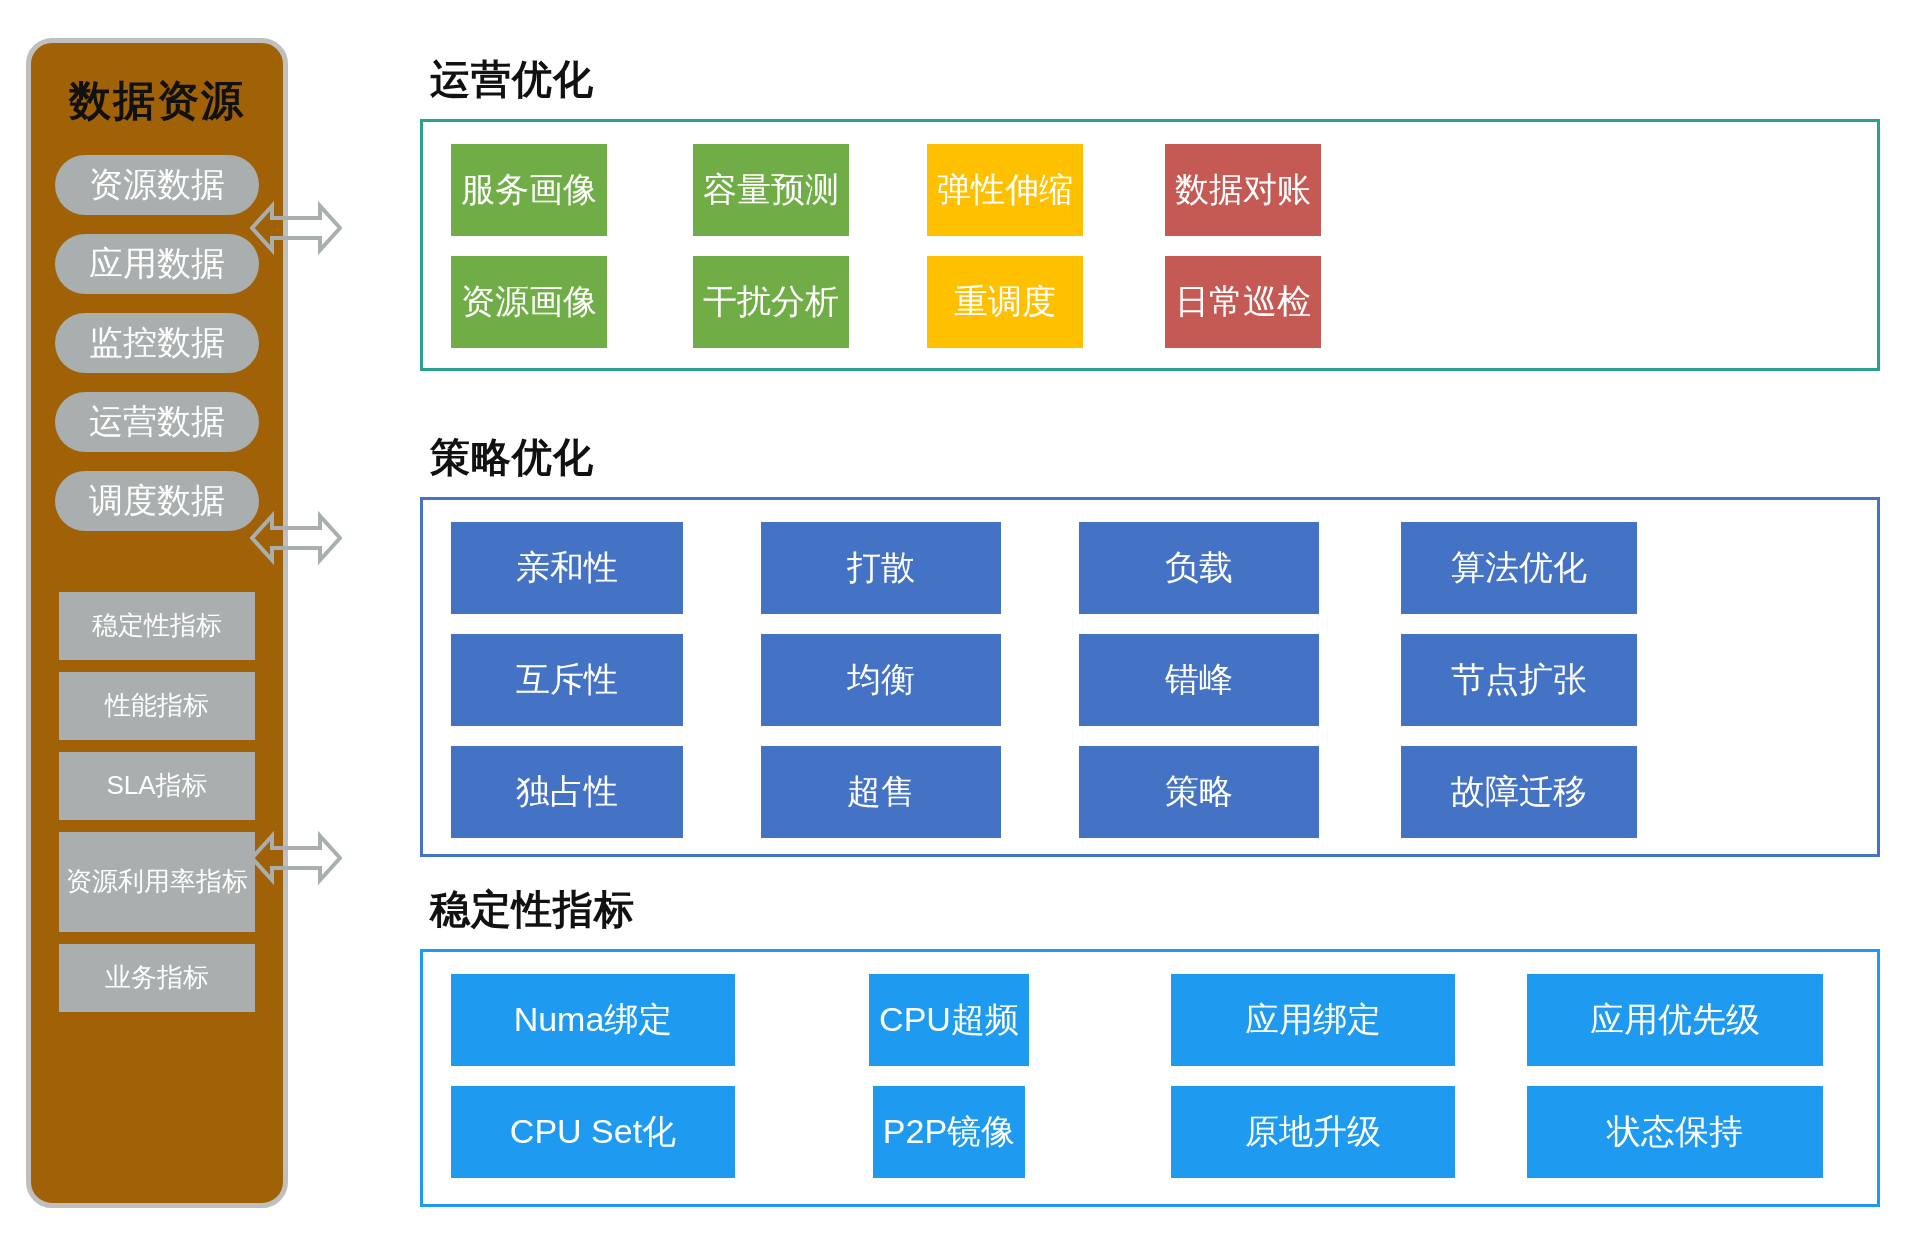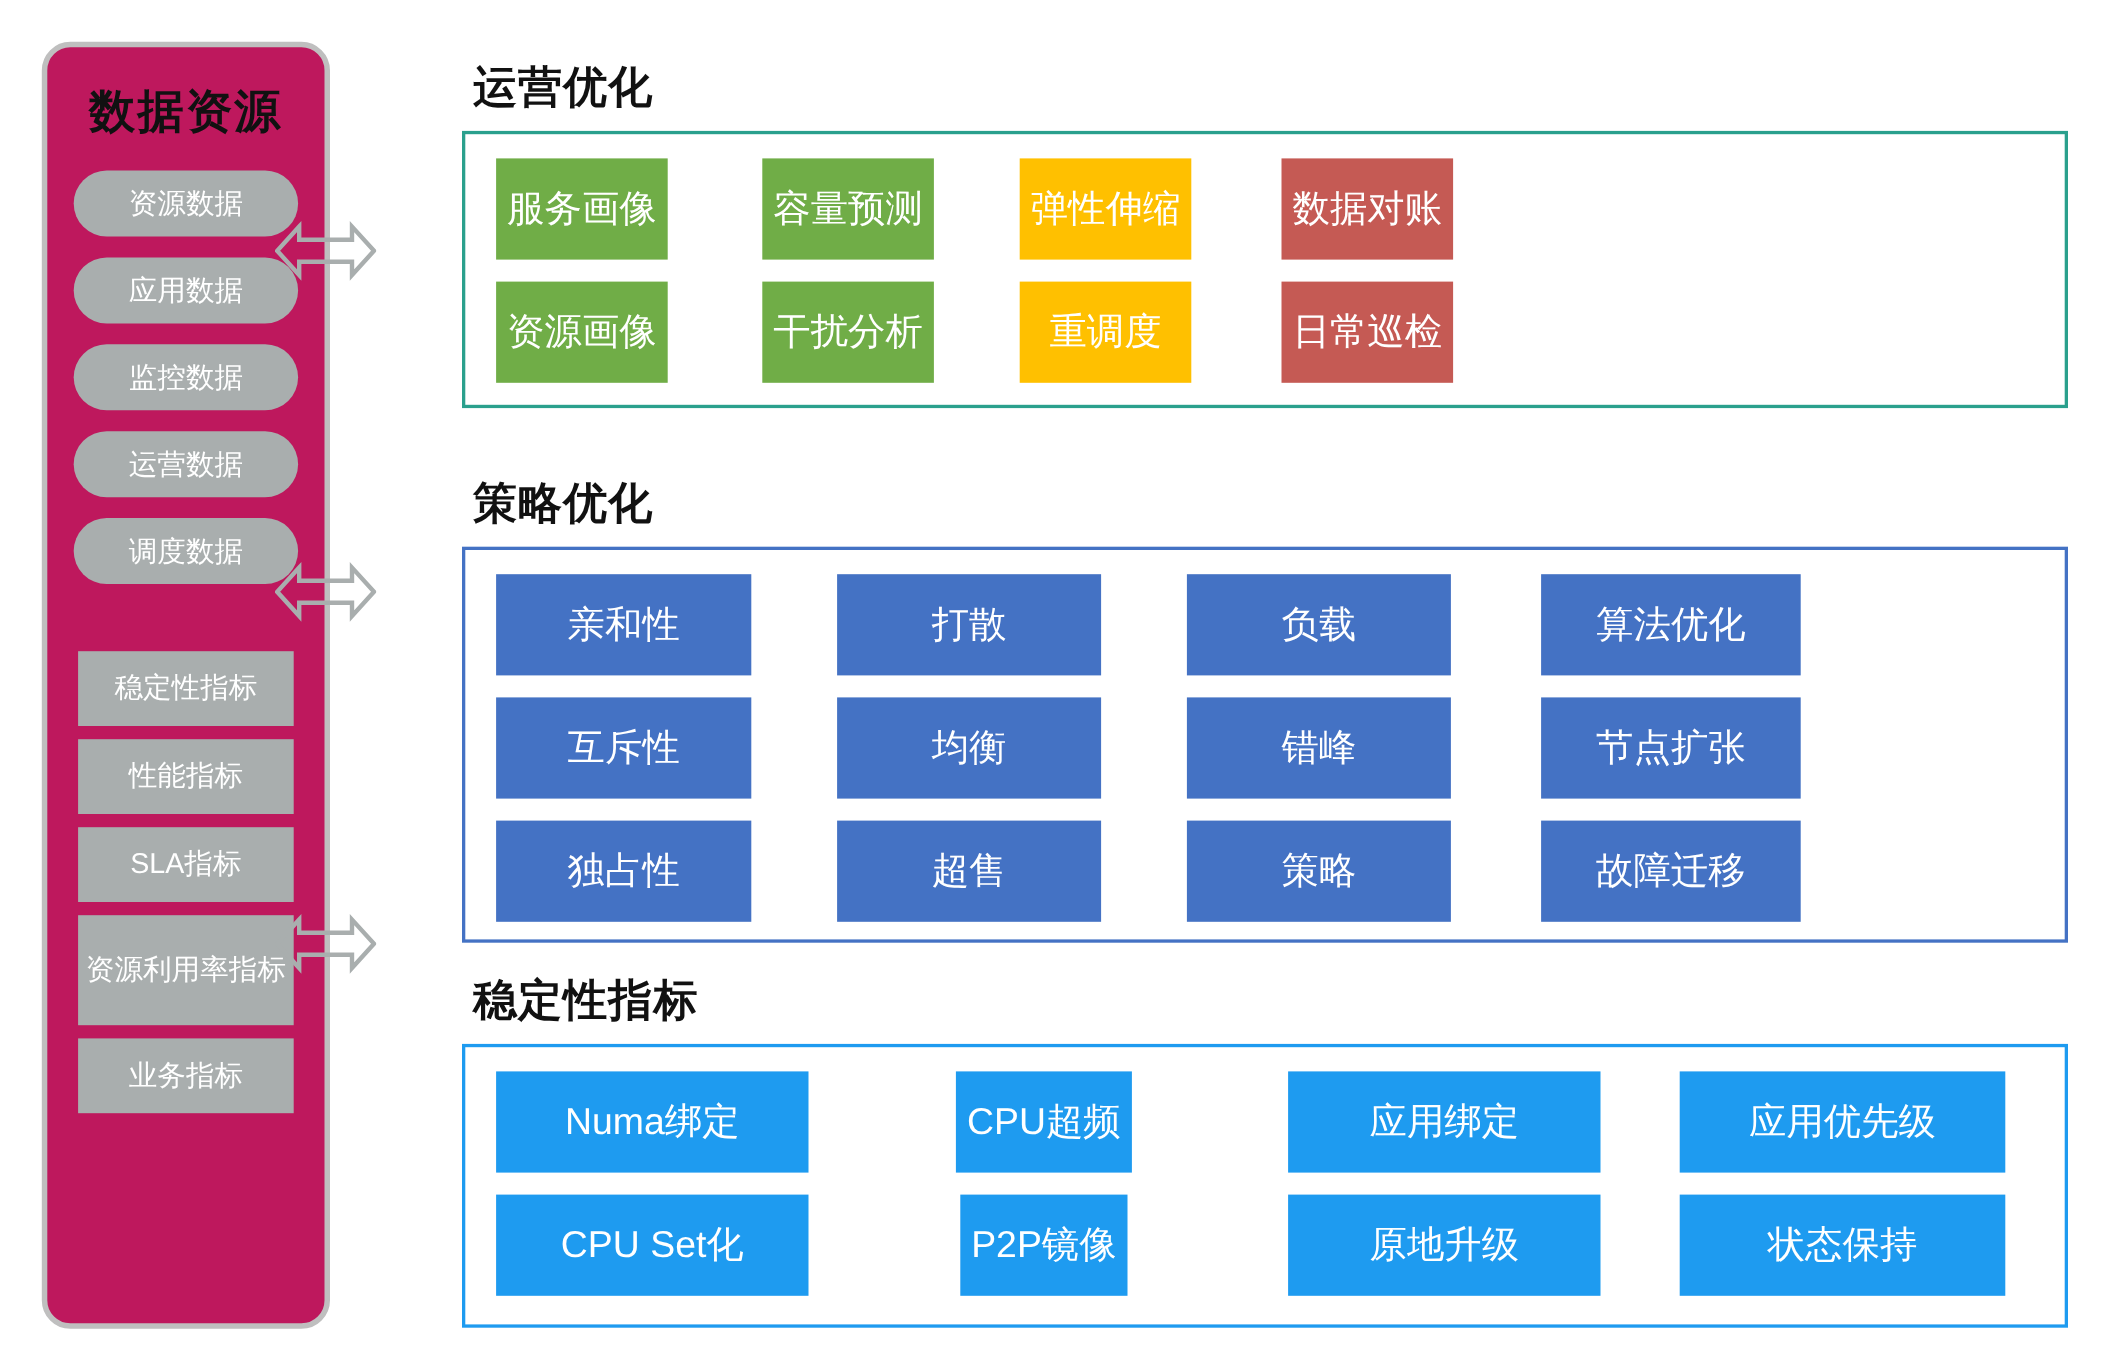--- a/index.html
+++ b/index.html
@@ -7,26 +7,26 @@
     width:1931px;height:1246px;
     background:#ffffff;
     font-family:"Liberation Sans","DejaVu Sans",sans-serif;
     overflow:hidden;
     position:relative;
   }
 
   
   #sidebar{
     position:absolute;
-    left:38px; top:38px;
+    left:26px; top:38px;
     width:262px; height:1170px;
     border:5px solid #bfbfbf;
     border-radius:26px;
     box-sizing:border-box;
-    background:#be185d;
+    background:#a16207;
     display:flex;
     flex-direction:column;
     align-items:center;
   }
   #sidebar-title{
     font-size:42px;
     font-weight:bold;
     color:#111;
     letter-spacing:2px;
     margin-top:30px;
@@ -38,21 +38,21 @@
     flex-direction:column;
     align-items:center;
     width:100%;
   }
   .pill{
     width:204px;
     height:60px;
     background:#a9aeae;
     border-radius:30px;
     color:#fff;
-    font-size:26px;
+    font-size:34px;
     display:flex;
     align-items:center;
     justify-content:center;
     margin-bottom:19px;
     box-sizing:border-box;
   }
   .rect-item{
     width:196px;
     min-height:68px;
     background:#a9aeae;

